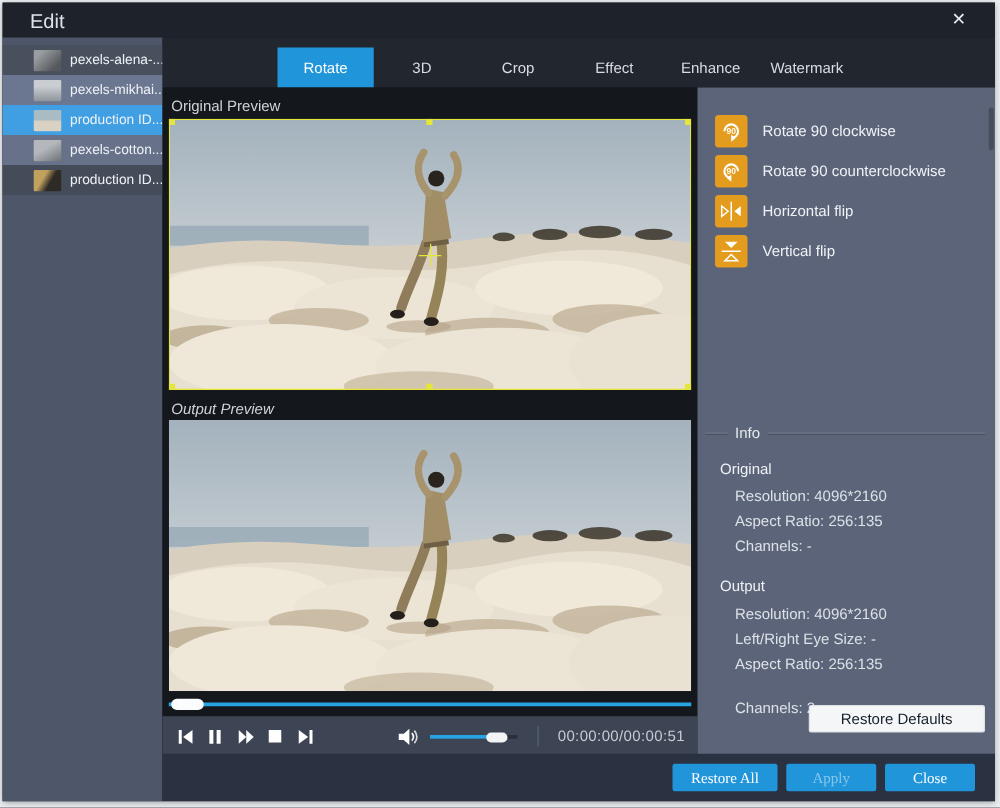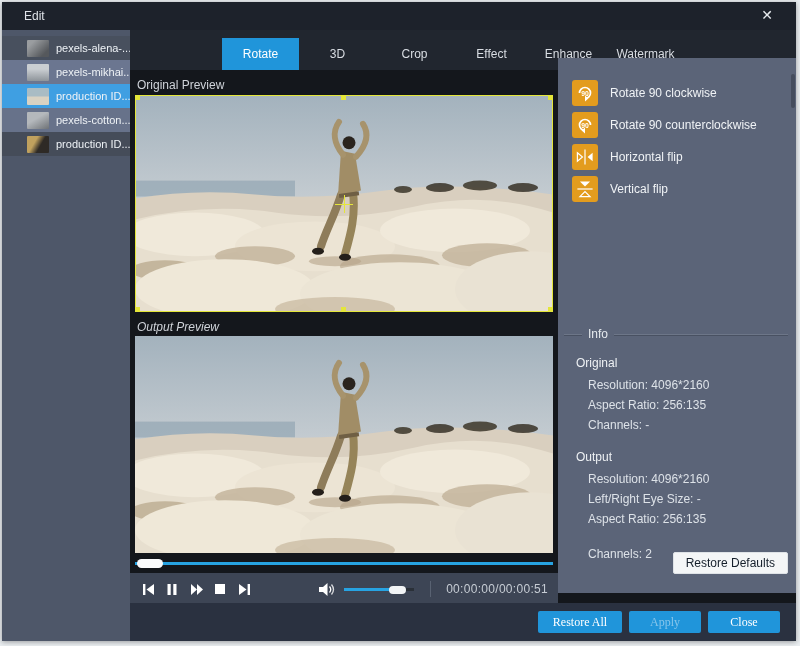--- a/index.html
+++ b/index.html
@@ -3,21 +3,21 @@
 <meta charset="utf-8">
 <style>
   * { margin:0; padding:0; box-sizing:border-box; }
   html,body { background:#ffffff; font-family:"Liberation Sans","DejaVu Sans",sans-serif; }
   .frame { width:800px; height:646px; background:#e9edf0; padding:2px 4px 5px 2px; }
   .window { position:relative; width:794px; height:639px; background:#14171c; overflow:hidden;
             box-shadow:0 1px 5px rgba(0,0,0,.35); }
 
   
   .titlebar { position:absolute; left:0; top:0; width:794px; height:28px; background:#1d222b; }
-  .titlebar .title { position:absolute; left:22px; top:7px; font-size:12px; color:#dfe3e8; }
+  .titlebar .title { position:absolute; left:22px; top:7px; font-size:16px; color:#dfe3e8; }
   .titlebar .close { position:absolute; right:20px; top:5px; font-size:14px; color:#e8ecf0; cursor:pointer;
                      width:18px; text-align:center; }
 
   
   .sidebar { position:absolute; left:0; top:28px; width:128px; height:611px; background:#4e5769; }
   .srow { display:flex; align-items:center; height:24px; padding-left:25px; cursor:pointer; }
   .srow.bg1 { background:#48505e; }
   .srow.bg2 { background:#6b7690; }
   .srow.sel { background:#3f9fe2; }
   .srow.bg4 { background:#67728a; }
@@ -66,38 +66,38 @@
   .vol { display:flex; align-items:center; margin-left:56px; }
   .volicon { width:18px; height:15px; cursor:pointer; }
   .volslider { position:relative; width:70px; height:10px; margin-left:8px; cursor:pointer; }
   .voltrack { position:absolute; left:0; top:4px; width:100%; height:3px; background:#2a3038; }
   .volfill  { position:absolute; left:0; top:4px; width:75%; height:3px; background:#27a3e2; }
   .volhandle{ position:absolute; left:75%; top:1.5px; margin-left:-8px; width:17px; height:8px; border-radius:4px; background:#f2f4f6; }
   .csep { width:1px; height:16px; background:#596272; margin-left:16px; }
   .time { margin-left:auto; font-size:12px; color:#c6ccd4; letter-spacing:.3px; }
 
   
-  .rpanel { position:absolute; left:556px; top:56px; width:238px; height:535px; background:#5b6478; }
+  .rpanel { position:absolute; left:556px; top:68px; width:238px; height:535px; background:#5b6478; }
   .tool { position:absolute; left:14px; height:26px; display:flex; align-items:center; cursor:pointer; }
   .tool .ticon { width:26px; height:26px; border-radius:3px; background:#e39c1e; display:flex;
                  align-items:center; justify-content:center; flex:0 0 26px; }
   .tool .tlabel { margin-left:12px; font-size:12px; color:#f0f3f6; }
   .tool1{top:22px;} .tool2{top:54px;} .tool3{top:86px;} .tool4{top:118px;}
 
   .legend { position:absolute; left:6px; right:8px; top:268px; height:16px; }
   .legend .lline { position:absolute; left:0; right:0; top:8px; height:1px; background:#6d7688;
                    box-shadow:0 1px 0 rgba(40,46,58,.35); }
   .legend .ltext { position:absolute; left:18px; top:1px; background:#5b6478; padding:0 6px;
                    font-size:12px; color:#e6eaee; }
   .ihead { position:absolute; left:18px; font-size:12px; color:#eef1f4; }
   .irow  { position:absolute; left:30px; font-size:12px; color:#dde2e8; }
   .oh1{top:298px;} .or1{top:320px;} .or2{top:340px;} .or3{top:360px;}
   .oh2{top:392px;} .ou1{top:414px;} .ou2{top:434px;} .ou3{top:454px;} .ou4{top:474px;margin-top:15px;}
 
-  .restoredefaults { position:absolute; right:8px; top:494px; height:22px; padding:0 12px;
+  .restoredefaults { position:absolute; right:8px; top:494px; height:22px; padding:0 25px;
                      background:#f4f6f7; color:#141e2a; font-size:12px; border:1px solid #dfe3e7;
                      border-radius:2px; font-family:inherit; cursor:pointer; }
   .scrollhint { position:absolute; right:1px; top:16px; width:4px; height:34px; background:#454d5e; border-radius:2px; }
 
   
   .bottombar { position:absolute; left:128px; top:601px; width:666px; height:38px; background:#2a3140;
                display:flex; align-items:center; justify-content:flex-end; padding-right:16px; gap:7px; }
   .bbtn { height:22px; min-width:72px; padding:0 14px; background:#2095da; color:#ffffff; border:none;
           border-radius:2px; font-size:12px; font-family:Liberation Serif, serif; cursor:pointer; }
   .bbtn.wide { min-width:84px; }

